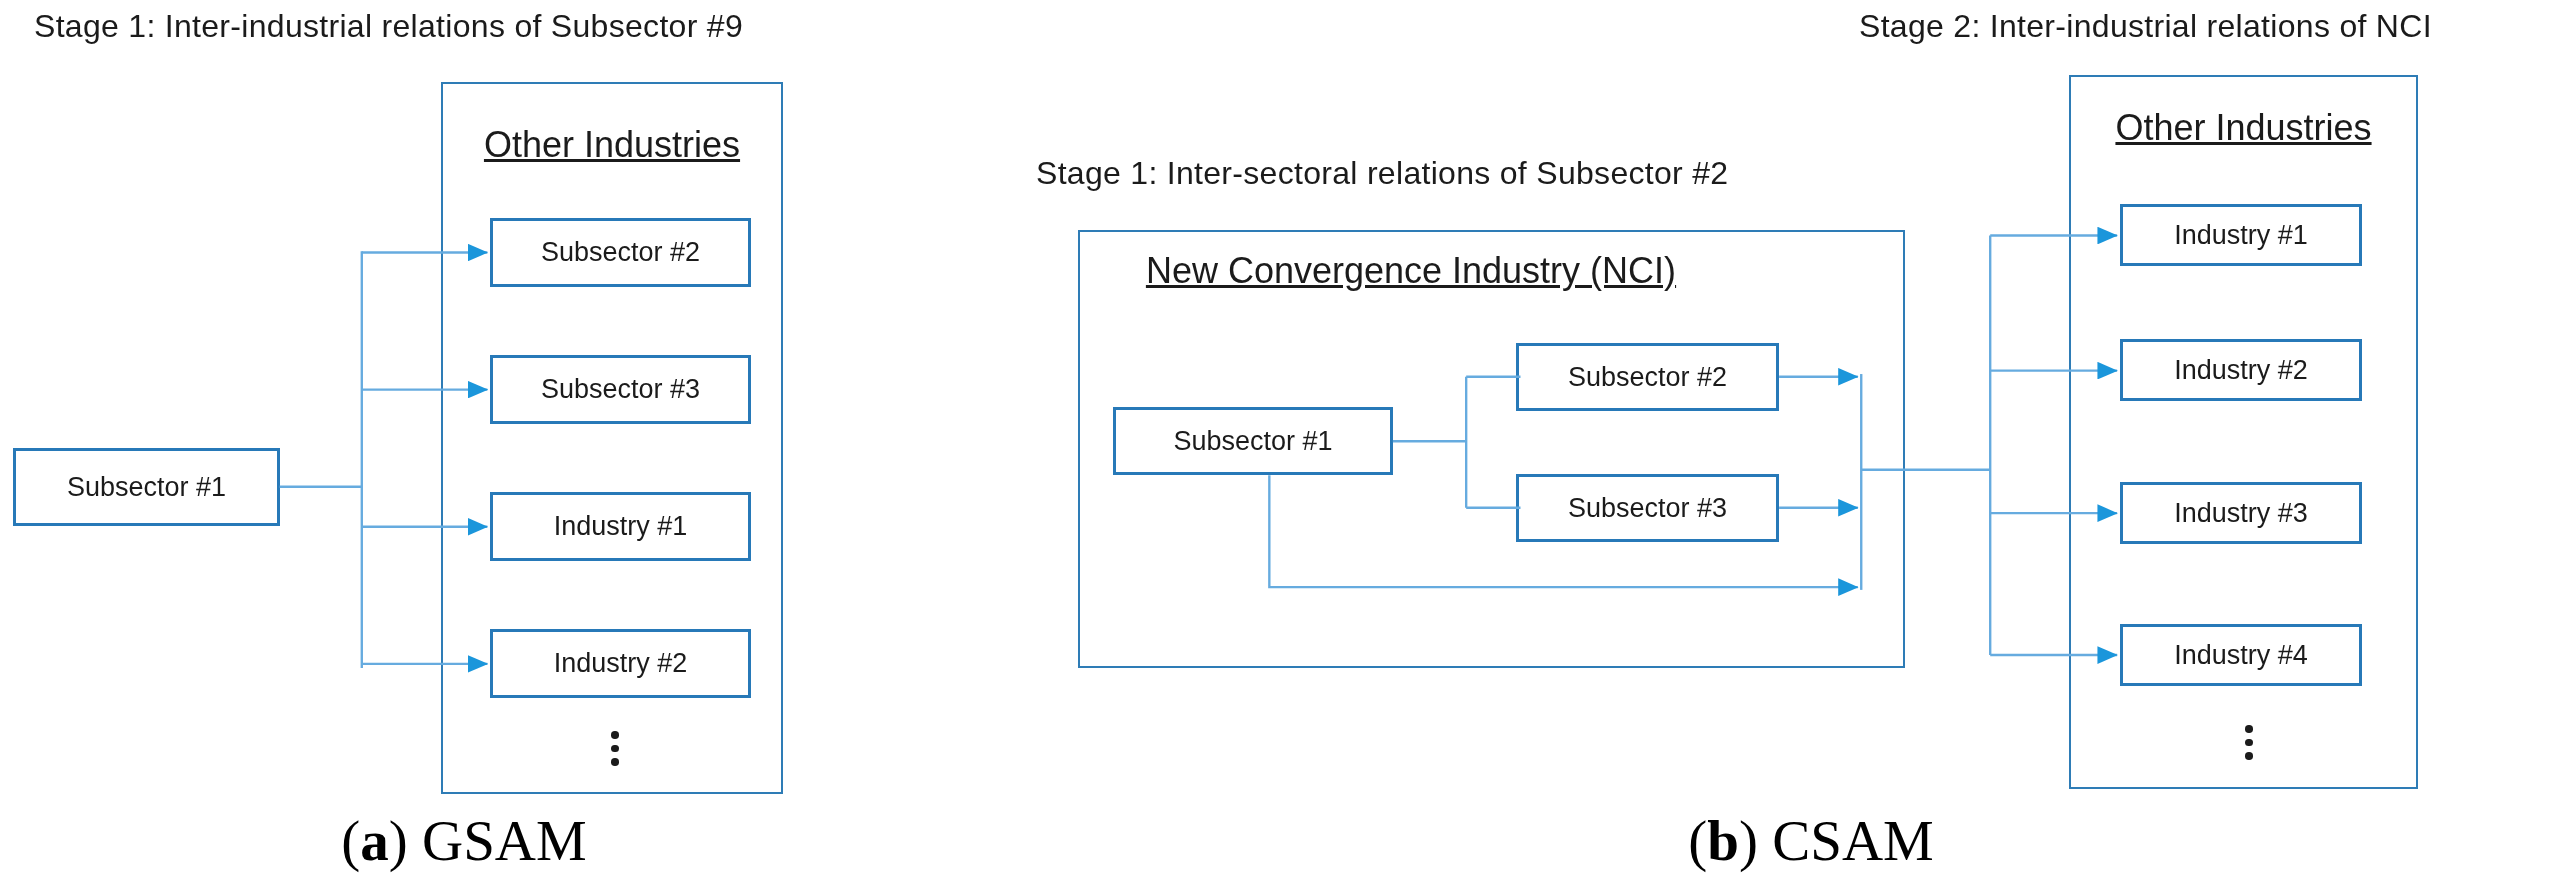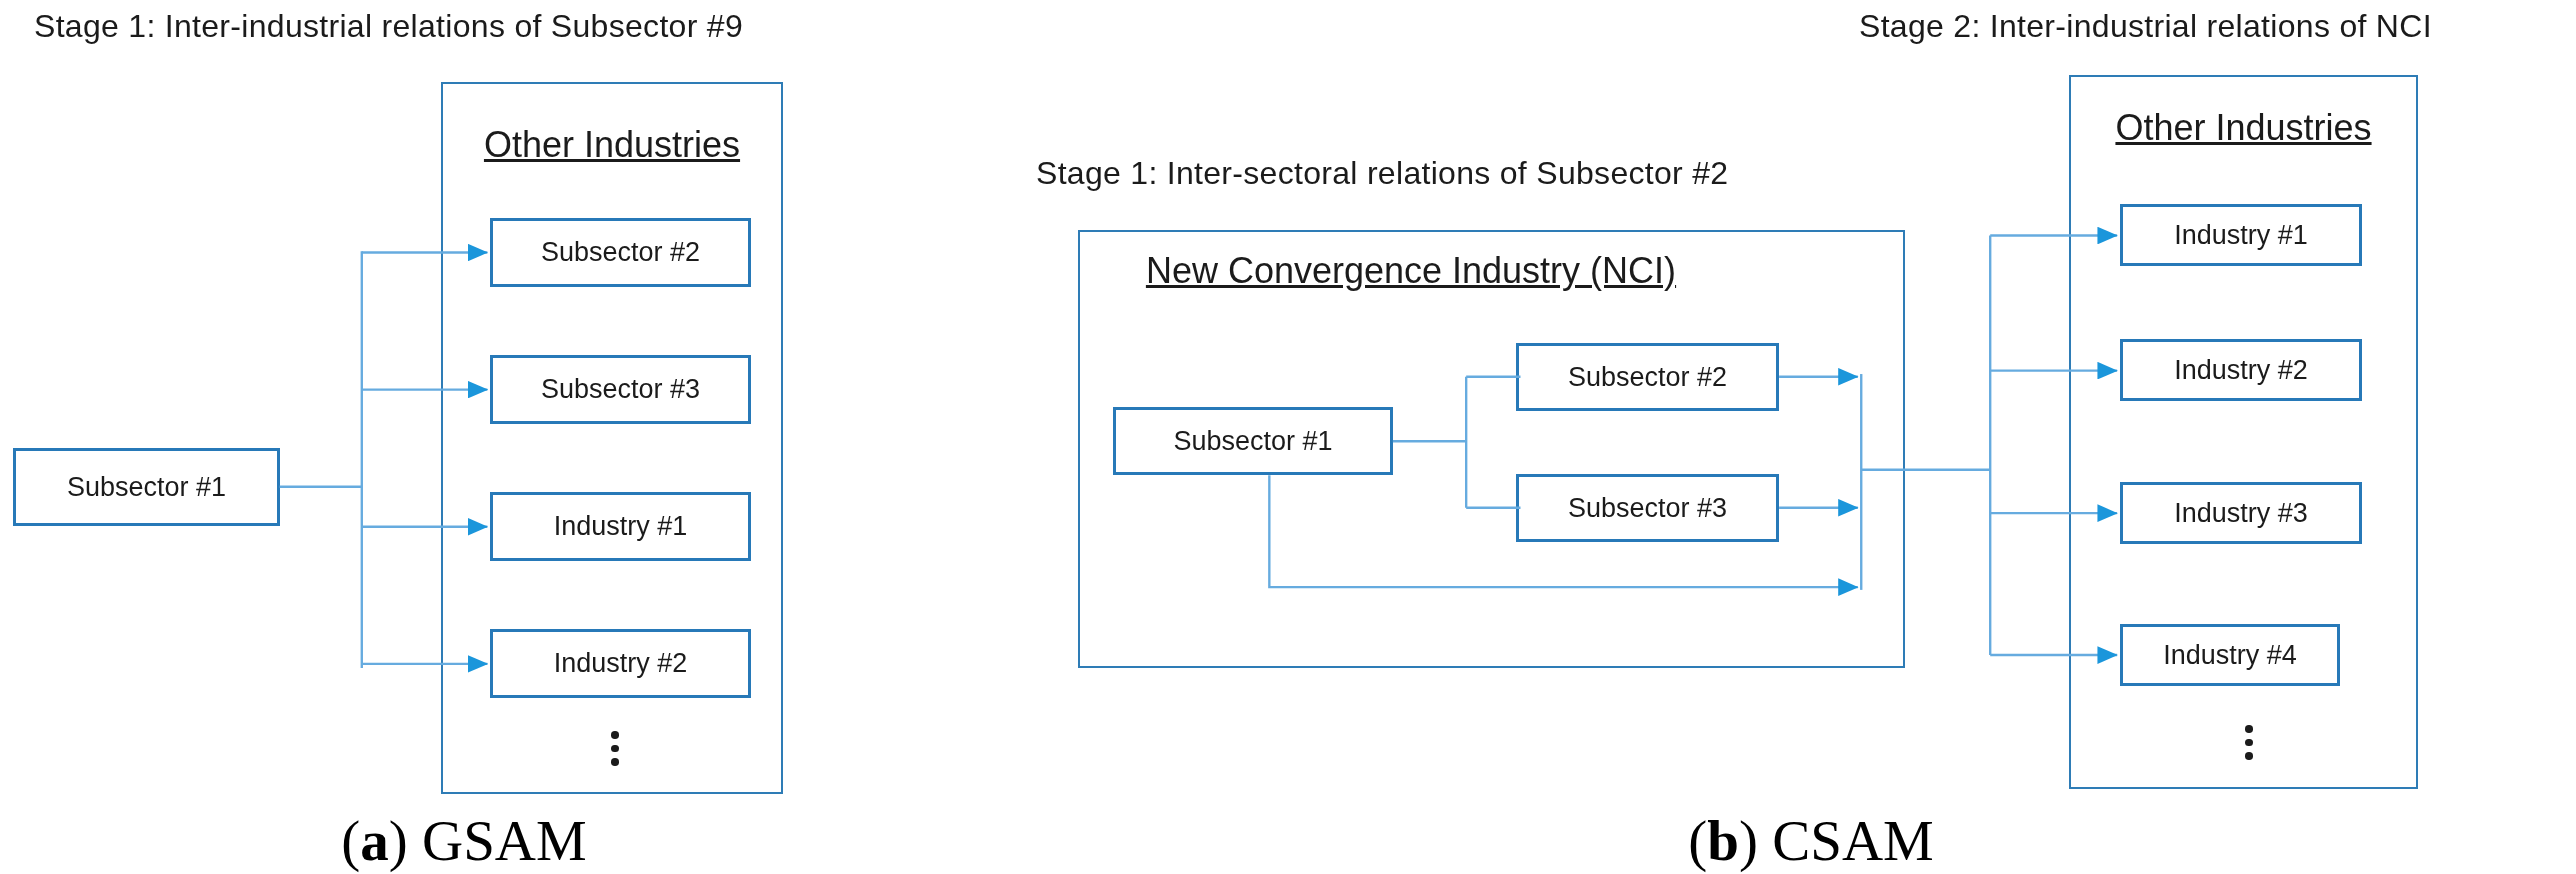--- a/index.html
+++ b/index.html
@@ -136,21 +136,21 @@
 
     <div class="node" style="left:2120px;top:204px;width:242px;height:62px;">
       <span>Industry #1</span>
     </div>
     <div class="node" style="left:2120px;top:339px;width:242px;height:62px;">
       <span>Industry #2</span>
     </div>
     <div class="node" style="left:2120px;top:482px;width:242px;height:62px;text-align:right;">
       <span>Industry #3</span>
     </div>
-    <div class="node" style="left:2120px;top:624px;width:220px;height:62px;">
+    <div class="node" style="left:2120px;top:624px;width:242px;height:62px;">
       <span>Industry #4</span>
     </div>
 
     <div class="vdots" style="left:2245px;top:722px;">
       <i></i>
         <i></i>
         <i></i>
     </div>
 
     <div class="caption" style="left:1655px;top:808px;"><span>(</span><b>b</b><span>) CSAM</span></div>

